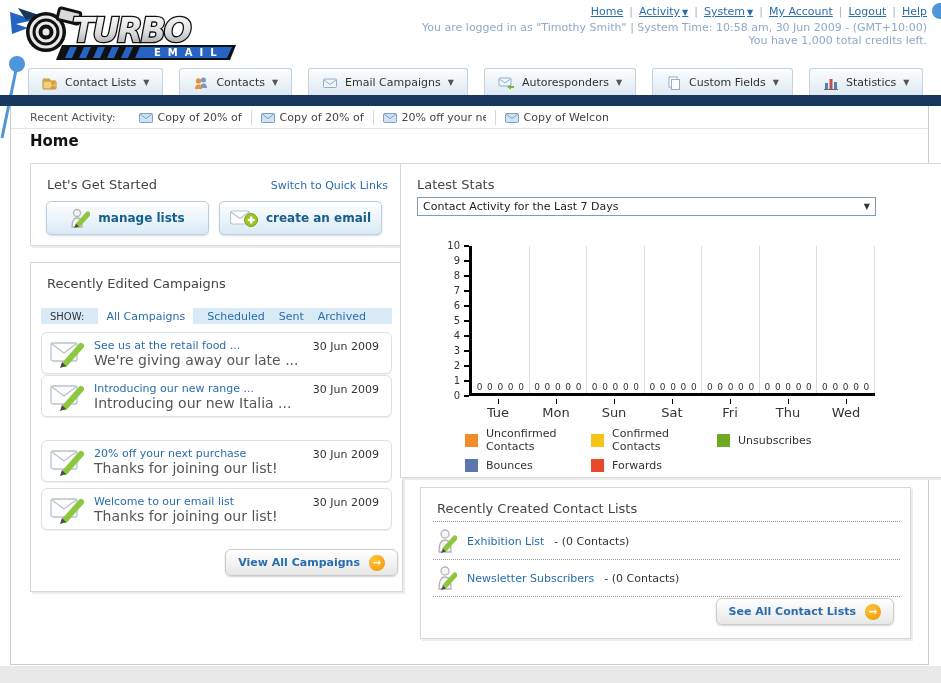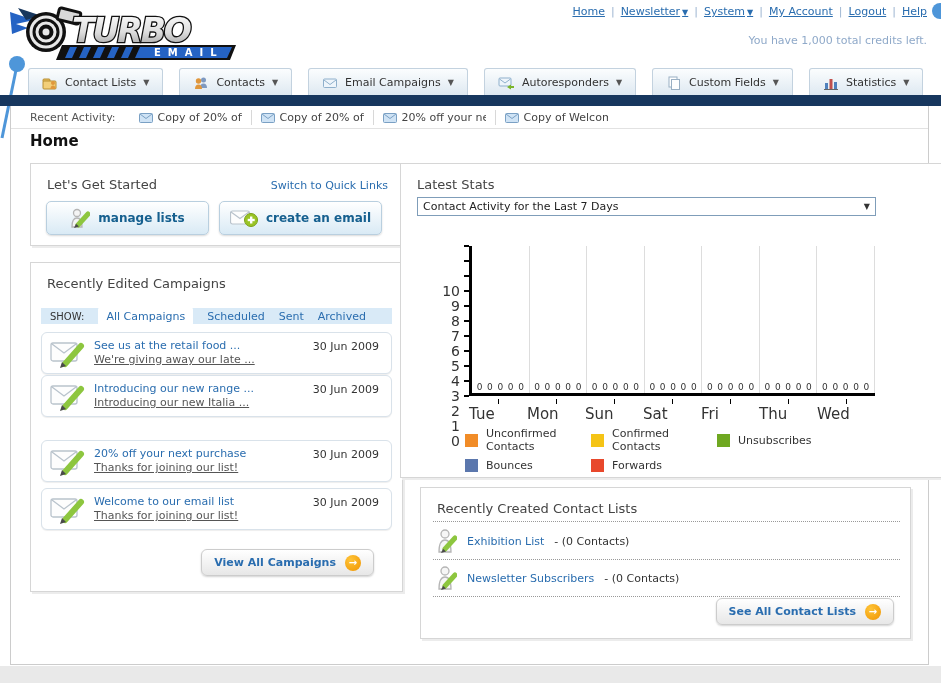--- a/index.html
+++ b/index.html
@@ -55,44 +55,44 @@
   .show-strip { position:absolute; left:10px; top:45px; width:351px; height:16px; background:#d9eaf7;
                 display:flex; align-items:center; gap:14px; padding:0 9px; font-size:11px; }
   .show-label { color:#333; font-size:10px; }
   .show-tab { color:#2a6daf; cursor:pointer; }
   .show-tab.active { background:#fff; padding:3px 8px; border-radius:3px; }
   .camp-row { position:absolute; left:10px; width:351px; height:42px; border:1px solid #d9e2ea; border-radius:6px;
               box-shadow:0 1px 1px rgba(0,0,0,.07); display:flex; align-items:center; background:#fff; cursor:pointer; }
   .camp-icon { margin:0 8px 0 8px; flex:none; }
   .camp-text { line-height:14px; }
   .camp-title { font-size:11px; color:#2a6daf; }
-  .camp-sub { font-size:11px; color:#555;text-decoration:underline; }
+  .camp-sub { font-size:14px; color:#555; }
   .camp-date { position:absolute; right:12px; top:7px; font-size:11px; color:#333; }
   .link-btn { position:absolute; height:27px; padding:0 12px; border:1px solid #ccc; border-radius:6px;
               background:linear-gradient(#ffffff,#e7e7e7); display:inline-flex; align-items:center; gap:9px;
               color:#2a6daf; font-weight:bold; font-size:11px; box-shadow:0 1px 2px rgba(0,0,0,.18); cursor:pointer; }
   .arrow-circle { width:16px; height:16px; border-radius:50%; background:radial-gradient(circle at 35% 30%, #ffc438, #ef9400);
                   color:#fff; display:flex; align-items:center; justify-content:center; font-size:10px; font-weight:bold; }
-  .btn-viewall { right:28px; bottom:15px; }
+  .btn-viewall { right:4px; bottom:15px; }
 
   
   .p-stats { left:400px; top:163px; width:564px; height:315px; }
   .stats-select { position:absolute; left:16px; top:33px; width:459px; height:19px; border:1px solid #7f9db9;
                   background:#fff; display:flex; align-items:center; font-size:11px; color:#222; padding:0 5px; cursor:pointer; }
   .sel-arrow { position:absolute; right:5px; font-size:8px; color:#333; }
 
   .chart-wrap { position:absolute; left:40px; top:82px; width:437px; height:175px; }
   .yaxis { position:absolute; left:0; top:0; width:28px; height:152px; }
-  .ylabel { position:absolute; right:9px; width:18px; text-align:right; font-size:14px; color:#333;margin-top:43px; }
+  .ylabel { position:absolute; right:9px; width:18px; text-align:right; font-size:10px; color:#333; }
   .ytick { position:absolute; right:0; width:5px; height:2px; background:#000; }
   .plot { position:absolute; left:28px; top:0; width:406px; height:150px; border-left:3px solid #000; border-bottom:3px solid #000; display:flex; }
   .day-group { flex:1; position:relative; border-right:1px solid #ddd; }
   .zeros { position:absolute; bottom:1px; left:0; right:0; display:flex; justify-content:space-evenly; font-size:9px; color:#333; }
   .xlabels { position:absolute; left:28px; top:153px; width:406px; display:flex; }
-  .xlabel { flex:1; text-align:left; font-size:15px; color:#333; position:relative; padding-top:6px; }
+  .xlabel { flex:1; text-align:center; font-size:13px; color:#333; position:relative; padding-top:6px; }
   .xlabel::before { content:""; position:absolute; top:0px; left:50%; width:1px; height:5px; background:#000; }
   .legend { position:absolute; left:64px; top:263px; width:400px; display:flex; flex-wrap:wrap; }
   .legend-item { width:126px; display:flex; align-items:center; gap:8px; margin-bottom:6px; font-size:11px; color:#333; }
   .swatch { width:13px; height:13px; flex:none; }
 
   
   .p-contactlists { left:420px; top:487px; width:491px; height:152px; }
   .dotted { position:absolute; left:12px; width:467px; border-bottom:1px dotted #999; }
   .cl-item { position:absolute; left:16px; display:flex; align-items:center; gap:10px; font-size:11px; color:#333; }
   .cl-name { color:#2a6daf; cursor:pointer; }
@@ -131,30 +131,31 @@
       <polygon points="104,43 111,43 106,54 99,54" fill="#2563c4"></polygon>
       <polygon points="118,43 125,43 120,54 113,54" fill="#2563c4"></polygon>
       <polygon points="132,43 224,43 219,54 127,54" fill="#2563c4"></polygon>
       <text x="146" y="52" font-family="'DejaVu Sans',sans-serif" font-size="10" font-weight="bold" fill="#fff" letter-spacing="7">EMAIL</text>
     </svg>
   </div>
 
   <div class="top-links">
     <a>Home</a>
       <span class="sep">|</span>
-    <a><span>Newsletter</span><span class="dd-arrow">▼</span></a>
+    <a><span>Activity</span><span class="dd-arrow">▼</span></a>
       <span class="sep">|</span>
     <a><span>System</span><span class="dd-arrow">▼</span></a>
       <span class="sep">|</span>
     <a>My Account</a>
       <span class="sep">|</span>
     <a>Logout</a>
       <span class="sep">|</span>
     <a>Help</a>
   </div>
+  <div class="login-line">You are logged in as "Timothy Smith" | System Time: 10:58 am, 30 Jun 2009 - (GMT+10:00)</div>
   <div class="credits-line">You have 1,000 total credits left.</div>
   <div class="edge-dot"></div>
 
   <svg class="pin-annotation" width="32" height="92">
     <line x1="16" y1="22" x2="2" y2="90" stroke="#4e96d9" stroke-width="3"></line>
     <circle cx="17" cy="16" r="8" fill="#4e96d9"></circle>
   </svg>
 
   <div class="nav-tabs">
     <div class="tab">

